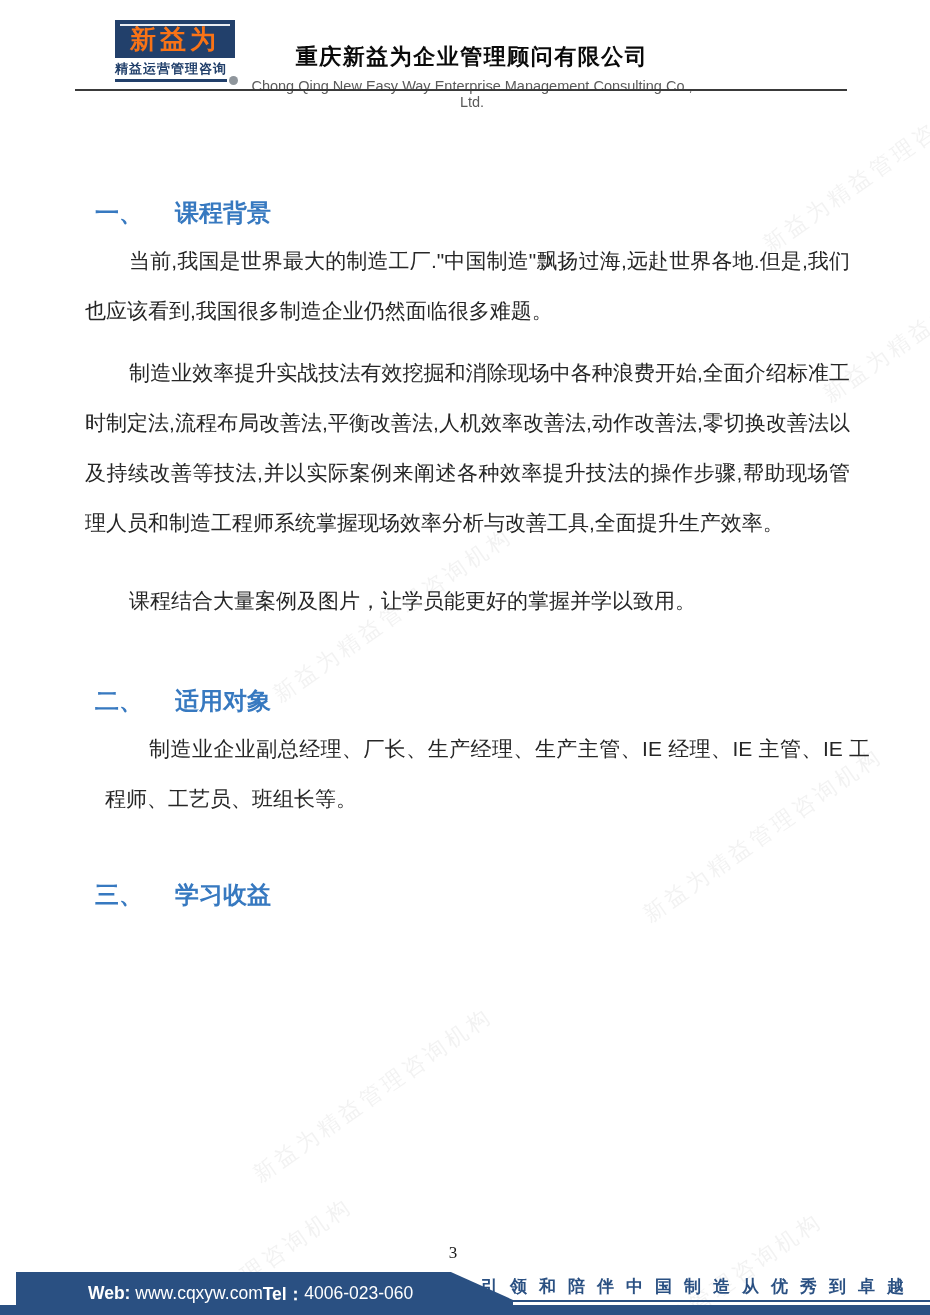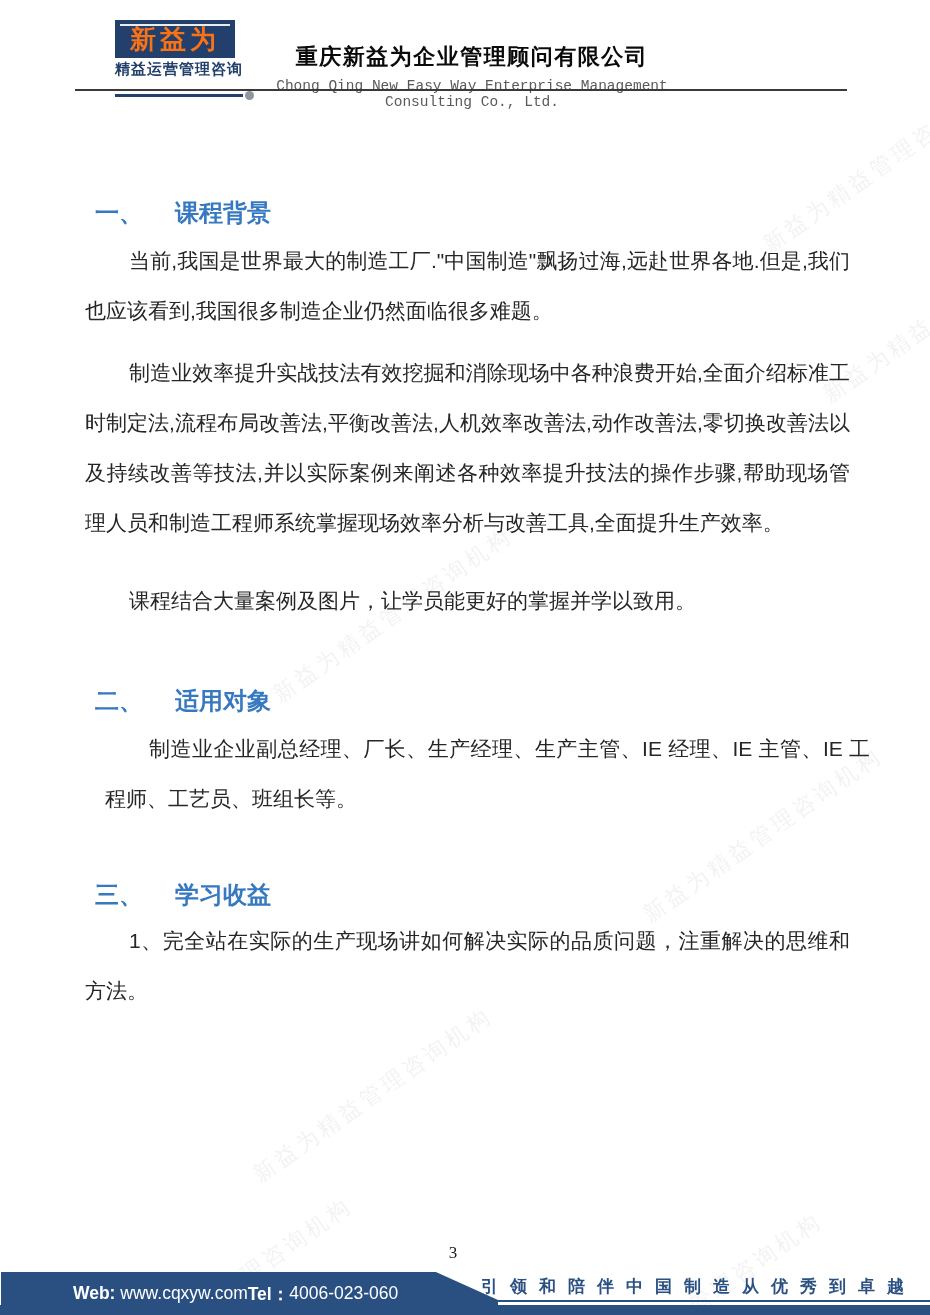--- a/index.html
+++ b/index.html
@@ -38,35 +38,35 @@
     font-weight:bold;font-size:26px;letter-spacing:4px;
     display:flex;align-items:center;justify-content:center;
     position:relative;
   }
   .logo-box::before{
     content:"";position:absolute;top:4px;left:5px;right:5px;height:2px;background:#ffffff;opacity:.9;
   }
   .logo-sub-row{display:flex;align-items:flex-end;margin-top:2px;}
   .logo-sub{
     color:var(--logo-navy);
-    font-weight:bold;font-size:15px;letter-spacing:1px;
+    font-weight:bold;font-size:13px;letter-spacing:1px;
     border-bottom:3px solid var(--logo-navy);
-    padding-bottom:15px;
+    padding-bottom:1px;
   }
   .logo-dot{
     width:9px;height:9px;border-radius:50%;
     background:#8f969c;margin-left:2px;margin-bottom:-3px;
   }
   .company{position:absolute;left:242px;top:42px;width:460px;text-align:center;}
   .company-cn{
     font-size:22px;font-weight:bold;color:#0a0a0a;letter-spacing:1.5px;
   }
   .company-en{
     margin-top:6px;
-    font-family:Liberation Mono, monospace;
+    font-family:Liberation Sans, sans-serif;
     font-size:14.5px;color:#5a5a5a;
   }
   .header-line{
     position:absolute;left:75px;top:89px;width:772px;height:2px;background:#3a3a3a;
   }
   
   .heading{
     position:absolute;left:95px;
     display:flex;align-items:baseline;
     color:var(--accent);
@@ -82,21 +82,21 @@
   .page-number{
     position:absolute;top:1243px;left:0;right:24px;
     text-align:center;
     font-family:"Liberation Serif",serif;
     font-size:17px;color:#1a1a1a;
   }
   .footer-strip{
     position:absolute;left:0;right:0;bottom:0;height:10px;background:var(--navy);
   }
   .footer-left{
-    position:absolute;left:1px;bottom:0;width:497px;height:43px;
+    position:absolute;left:16px;bottom:0;width:497px;height:43px;
     background:var(--navy);
     clip-path:polygon(0 0,87.5% 0,100% 65%,100% 100%,0 100%);
     color:#ffffff;
     display:flex;align-items:center;
     padding-left:72px;padding-right:70px;
     font-size:17.5px;
   }
   .footer-left b{font-weight:bold;}
   .slogan-band{
     position:absolute;left:455px;right:0;bottom:13px;height:30px;
@@ -155,21 +155,20 @@
   <div class="heading" style="top:686px;">
     <span class="h-num">二、</span>
     <span class="h-title">适用对象</span>
   </div>
   <p class="body-par" style="top:724px;margin-left:20px;">制造业企业副总经理、厂长、生产经理、生产主管、IE 经理、IE 主管、IE 工程师、工艺员、班组长等。</p>
 
   <div class="heading" style="top:880px;">
     <span class="h-num">三、</span>
     <span class="h-title">学习收益</span>
   </div>
-  <p class="body-par" style="top:916px;">1、完全站在实际的生产现场讲如何解决实际的品质问题，注重解决的思维和方法。</p>
 
   <div class="page-number">3</div>
 
   <div class="footer-strip"></div>
 
   <div class="slogan-band">
     <span class="slogan">引领和陪伴中国制造从优秀到卓越</span>
   </div>
 
   <div class="footer-left">

